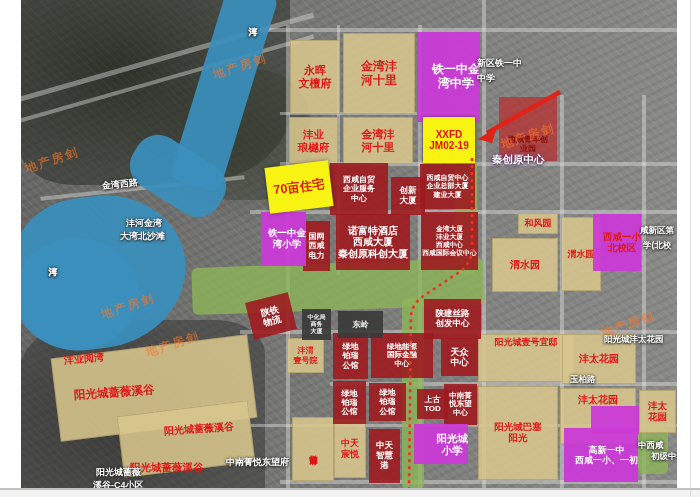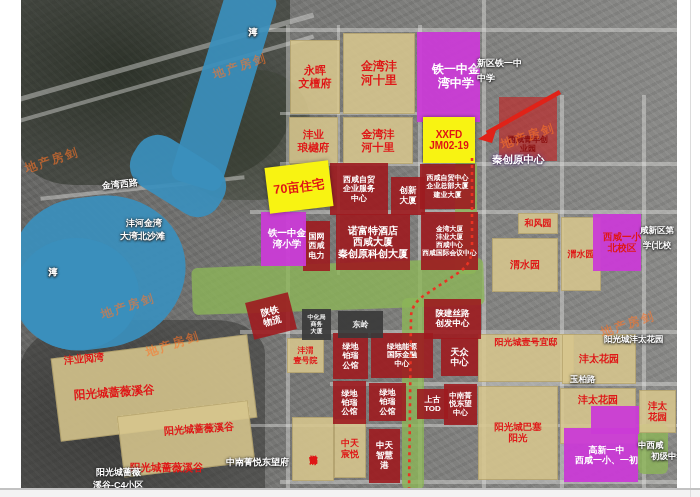--- a/index.html
+++ b/index.html
@@ -155,20 +155,22 @@
 商务
 大厦</span></div>
   <div class="blk dark" style="left:338px;top:311px;width:45px;height:27px;font-size:8px;"><span>东岭</span></div>
 
   <div class="blk mag" style="left:417px;top:32px;width:63px;height:90px;font-size:12px;"><span>铁一中金
 湾中学</span></div>
   <div class="blk mag" style="left:261px;top:212px;width:45px;height:54px;font-size:9.5px;"><span>铁一中金
 湾小学</span></div>
   <div class="blk mag" style="left:593px;top:214px;width:48px;height:57px;font-size:9.5px;color:#df1717;"><span>西咸一小
 北校区</span></div>
+  <div class="blk mag" style="left:414px;top:424px;width:54px;height:40px;font-size:10.5px;"><span>阳光城
+小学</span></div>
   <div class="blk mag" style="left:591px;top:406px;width:48px;height:28px;"></div>
   <div class="blk mag" style="left:564px;top:428px;width:74px;height:54px;font-size:9px;"><span>高新一中
 西咸一小、一初</span></div>
 
   <div class="blk yel" style="left:423px;top:117px;width:52px;height:46px;font-size:10px;"><span>XXFD
 JM02-19</span></div>
   <div class="blk yel" style="left:267px;top:164px;width:64px;height:46px;font-size:12.5px;transform:rotate(-7deg);"><span>70亩住宅</span></div>
 
   <div class="maptext" style="left:102px;top:178px;font-size:9px;transform:rotate(-6deg);"><span>金湾西路</span></div>
   <div class="maptext" style="left:126px;top:217px;font-size:9px;"><span>沣河金湾</span></div>

